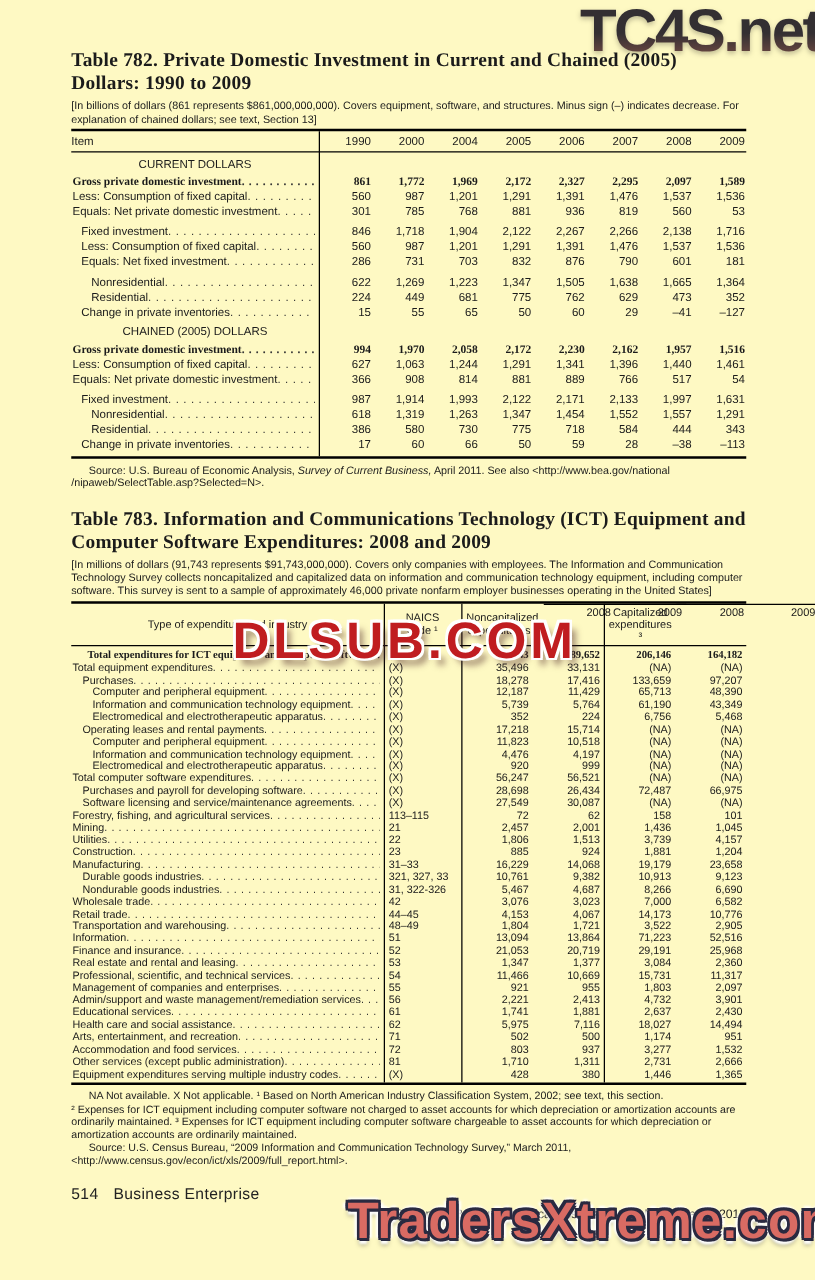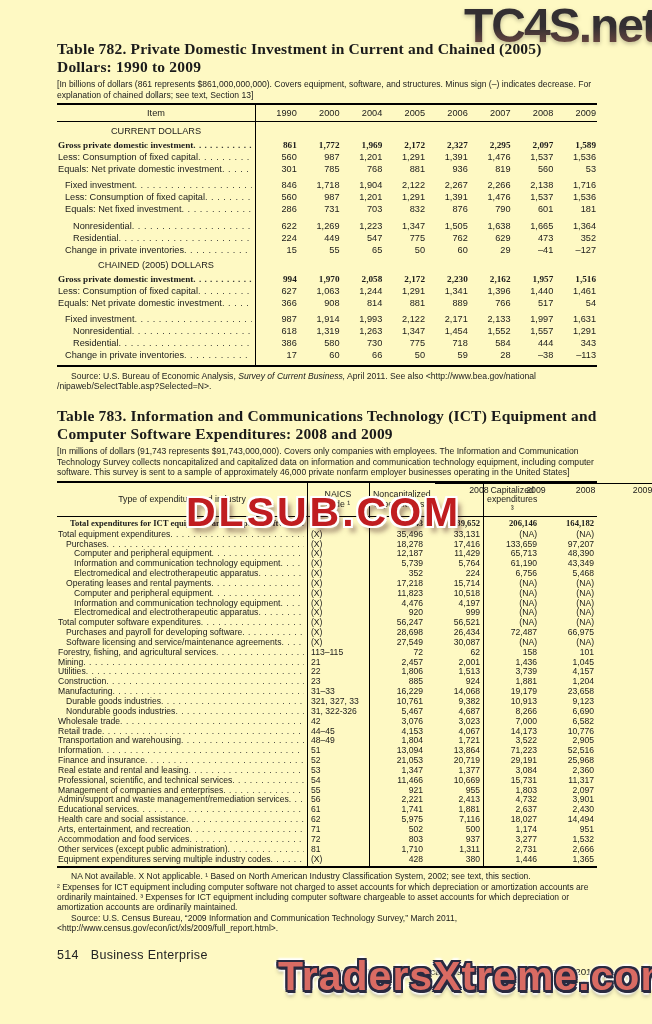--- a/index.html
+++ b/index.html
@@ -10,21 +10,21 @@
   
   .tbl-title{font-family:"Liberation Serif",serif;font-weight:bold;font-size:15.5px;
              line-height:17.5px;margin:0 0 4px 0;letter-spacing:.2px;}
   .headnote{font-size:8.6px;line-height:10.5px;margin:0 0 3px 0;}
 
   
   .t782{border-top:2.5px solid #000;border-bottom:2px solid #000;
         background:linear-gradient(#000,#000) 198px 0/1px 100% no-repeat;}
   .t782-header{display:flex;border-bottom:1px solid #000;font-size:9.2px;
                height:16px;align-items:center;}
-  .t782-item-h{width:198px;text-align:center;}
+  .t782-item-h{width:198px;text-align:left;}
   .t782-year{width:42.75px;text-align:right;padding-right:1px;box-sizing:border-box;}
   .t782-sec{width:198px;text-align:center;font-size:9.2px;padding:4px 0 3px 0;}
   .t782-row{display:flex;font-size:9.2px;line-height:12.1px;align-items:baseline;}
   .t782-row.gap{padding-top:4px;align-items:flex-end;}
   .t782-label{width:198px;display:flex;overflow:hidden;box-sizing:border-box;padding-right:3px;align-items:baseline;}
   .t782-val{width:42.75px;text-align:right;padding-right:1px;box-sizing:border-box;}
   .t782-pad{height:3px;}
   .ind0{padding-left:1px;}.ind1{padding-left:8px;}.ind2{padding-left:16px;}
   .bold{font-weight:bold;font-family:Liberation Serif, serif;}
   .lbl{flex:0 1 auto;}
@@ -205,21 +205,21 @@
             <div class="t782-val">1,665</div>
             <div class="t782-val">1,364</div>
           </div>
           <div class="t782-row">
             <div class="t782-label ind2">
               <span class="lbl">Residential</span>
               <span class="dots"> . . . . . . . . . . . . . . . . . . . . . . . . . . . . . . . . . . . . . . . . . . . . . . . . . . . . . . . . . . . . . . . . . . . . . . . . . . . . . . . . . . . . . . . . . . . . . . . . . . . . . . . . . . . . . . . . . . . . . . . .</span>
             </div>
             <div class="t782-val">224</div>
             <div class="t782-val">449</div>
-            <div class="t782-val">547</div>
+            <div class="t782-val">681</div>
             <div class="t782-val">775</div>
             <div class="t782-val">762</div>
             <div class="t782-val">629</div>
             <div class="t782-val">473</div>
             <div class="t782-val">352</div>
           </div>
           <div class="t782-row">
             <div class="t782-label ind1">
               <span class="lbl">Change in private inventories</span>
               <span class="dots"> . . . . . . . . . . . . . . . . . . . . . . . . . . . . . . . . . . . . . . . . . . . . . . . . . . . . . . . . . . . . . . . . . . . . . . . . . . . . . . . . . . . . . . . . . . . . . . . . . . . . . . . . . . . . . . . . . . . . . . . .</span>

